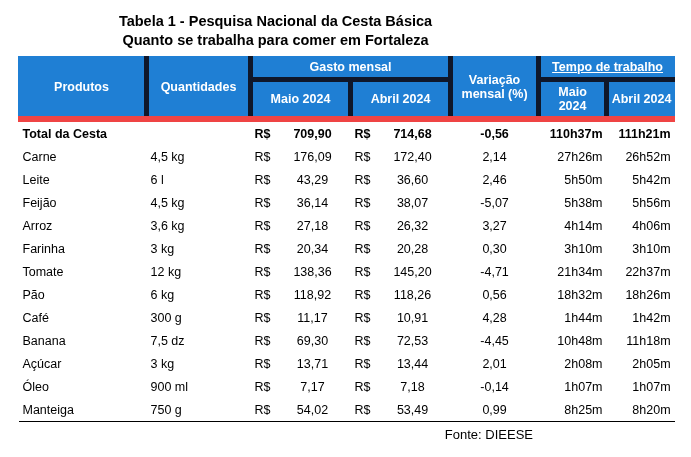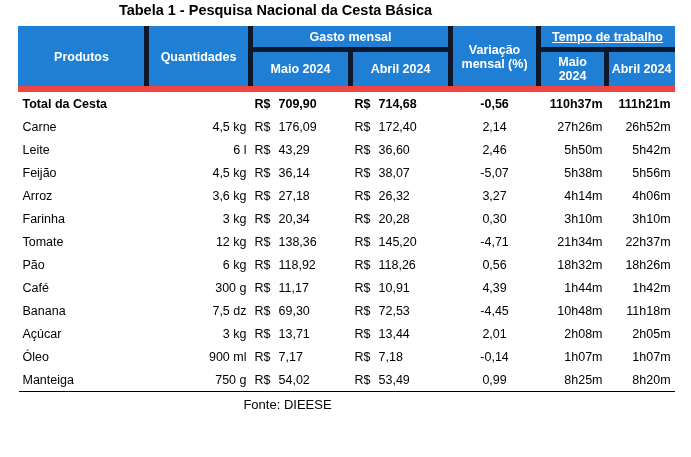--- a/index.html
+++ b/index.html
@@ -12,21 +12,21 @@
     background: #ffffff;
     font-family: "Liberation Sans", sans-serif;
     color: #000000;
     overflow: hidden;
   }
   .page {
     position: relative;
     width: 551px;
     height: 457px;
     box-sizing: border-box;
-    padding: 1px 18px 0 18px;
+    padding: 12px 18px 0 18px;
   }
   .title-block {
     text-align: center;
     font-weight: bold;
     font-size: 14.5px;
     line-height: 19px;
     margin-bottom: 6px;
   }
   .title-block div {
     white-space: nowrap;
@@ -74,51 +74,52 @@
     border-top: 6px solid #ef4444;
   }
   tr.last-row td {
     border-bottom: 1.5px solid #000000;
   }
   td.produto {
     text-align: left;
     padding-left: 8px;
   }
   td.qtd {
-    text-align: right;
+    text-align: left;
   }
   td.cifrao {
     text-align: left;
     padding-left: 10px;
     width: 22px;
   }
   td.valor {
-    text-align: left;
+    text-align: center;
     padding-right: 18px;
   }
   td.var {
     text-align: center;
   }
   td.tempo {
     text-align: right;
   }
   .fonte {
     margin-top: 5px;
     font-size: 13px;
-    text-align: center;
+    text-align: right;
     margin-left: 24px;
   }
 </style>
 </head>
 <body>
 
 <div class="page">
 
   <div class="title-block">
     <div>Tabela 1 - Pesquisa Nacional da Cesta Básica</div>
+    <div>Quanto se trabalha para comer em Fortaleza</div>
   </div>
 
   <table class="cesta">
     <colgroup>
       <col style="width:128px">
       <col style="width:104px">
       <col style="width:24px">
       <col style="width:76px">
       <col style="width:24px">
       <col style="width:76px">
@@ -230,21 +231,21 @@
         <td class="tempo">18h32m</td>
         <td class="tempo">18h26m</td>
       </tr>
       <tr>
         <td class="produto">Café</td>
         <td class="qtd">300 g</td>
         <td class="cifrao">R$</td>
         <td class="valor">11,17</td>
         <td class="cifrao">R$</td>
         <td class="valor">10,91</td>
-        <td class="var">4,39</td>
+        <td class="var">4,28</td>
         <td class="tempo">1h44m</td>
         <td class="tempo">1h42m</td>
       </tr>
       <tr>
         <td class="produto">Banana</td>
         <td class="qtd">7,5 dz</td>
         <td class="cifrao">R$</td>
         <td class="valor">69,30</td>
         <td class="cifrao">R$</td>
         <td class="valor">72,53</td>

